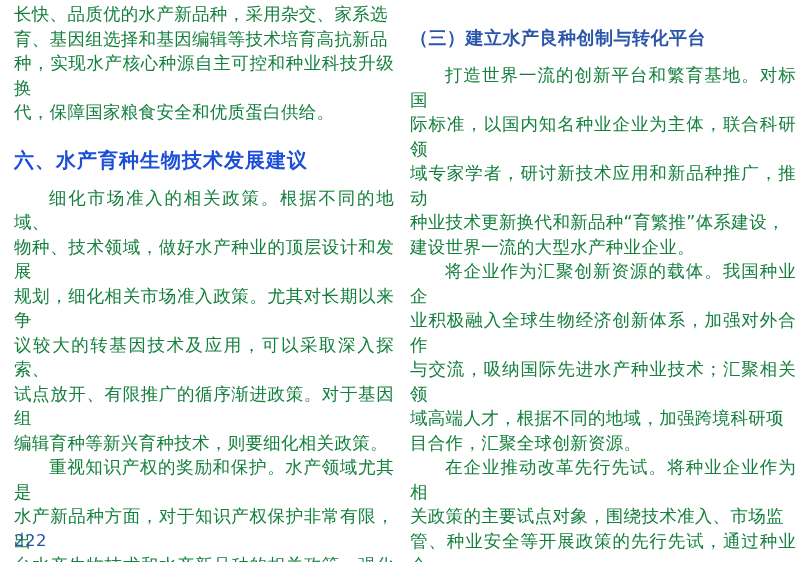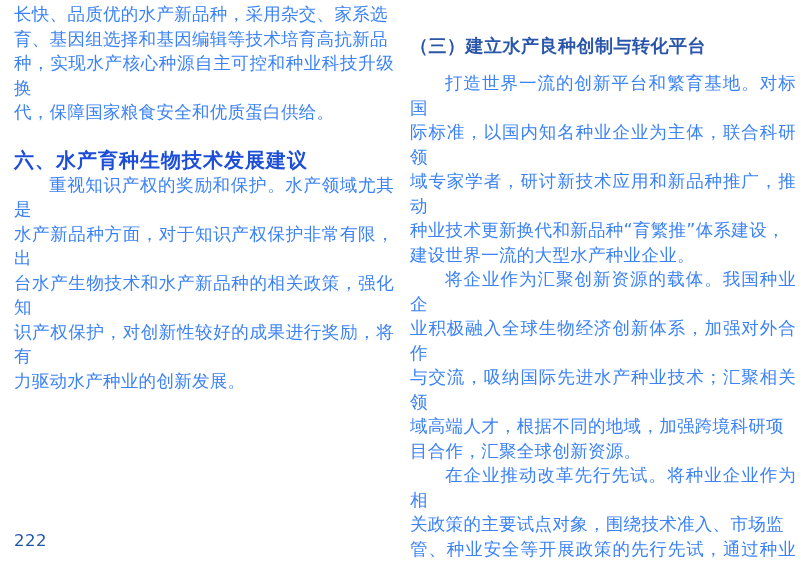--- a/index.html
+++ b/index.html
@@ -25,21 +25,21 @@
   }
   .col-right {
     left: 410px;
     width: 386px;
     top: 26px;
   }
   .body-para {
     margin: 0;
     font-size: 17.5px;
     line-height: 24.5px;
-    color: #3b82f6;
+    color: #15803d;
     white-space: pre-line;
     text-align: justify;
     letter-spacing: 0.3px;
   }
   .body-para.indent {
     text-indent: 2em;
   }
   .intro-para {
     margin-top: 2px;
   }
@@ -56,21 +56,21 @@
     font-size: 18px;
     line-height: 24px;
     font-weight: bold;
     color: #2a56a9;
     letter-spacing: 0.5px;
   }
   .sub-heading.left-sub {
     margin-top: 26px;
   }
   .sub-heading.right-sub-first {
-    margin-top: 8px;
+    margin-top: 0;
   }
   .after-heading {
     margin-top: 13px;
   }
   .page-number {
     position: absolute;
     left: 14px;
     top: 531px;
     font-size: 16.5px;
     font-weight: normal;
@@ -85,20 +85,26 @@
 
   <div class="col col-left">
     <p class="body-para intro-para">长快、品质优的水产新品种，采用杂交、家系选
 育、基因组选择和基因编辑等技术培育高抗新品
 种，实现水产核心种源自主可控和种业科技升级换
 代，保障国家粮食安全和优质蛋白供给。</p>
 
     <h1 class="section-heading">六、水产育种生物技术发展建议</h1>
 
 
+    <p class="body-para indent after-heading">细化市场准入的相关政策。根据不同的地域、
+物种、技术领域，做好水产种业的顶层设计和发展
+规划，细化相关市场准入政策。尤其对长期以来争
+议较大的转基因技术及应用，可以采取深入探索、
+试点放开、有限推广的循序渐进政策。对于基因组
+编辑育种等新兴育种技术，则要细化相关政策。</p>
 
     <p class="body-para indent">重视知识产权的奖励和保护。水产领域尤其是
 水产新品种方面，对于知识产权保护非常有限，出
 台水产生物技术和水产新品种的相关政策，强化知
 识产权保护，对创新性较好的成果进行奖励，将有
 力驱动水产种业的创新发展。</p>
 
   </div>
 
   <div class="col col-right">

